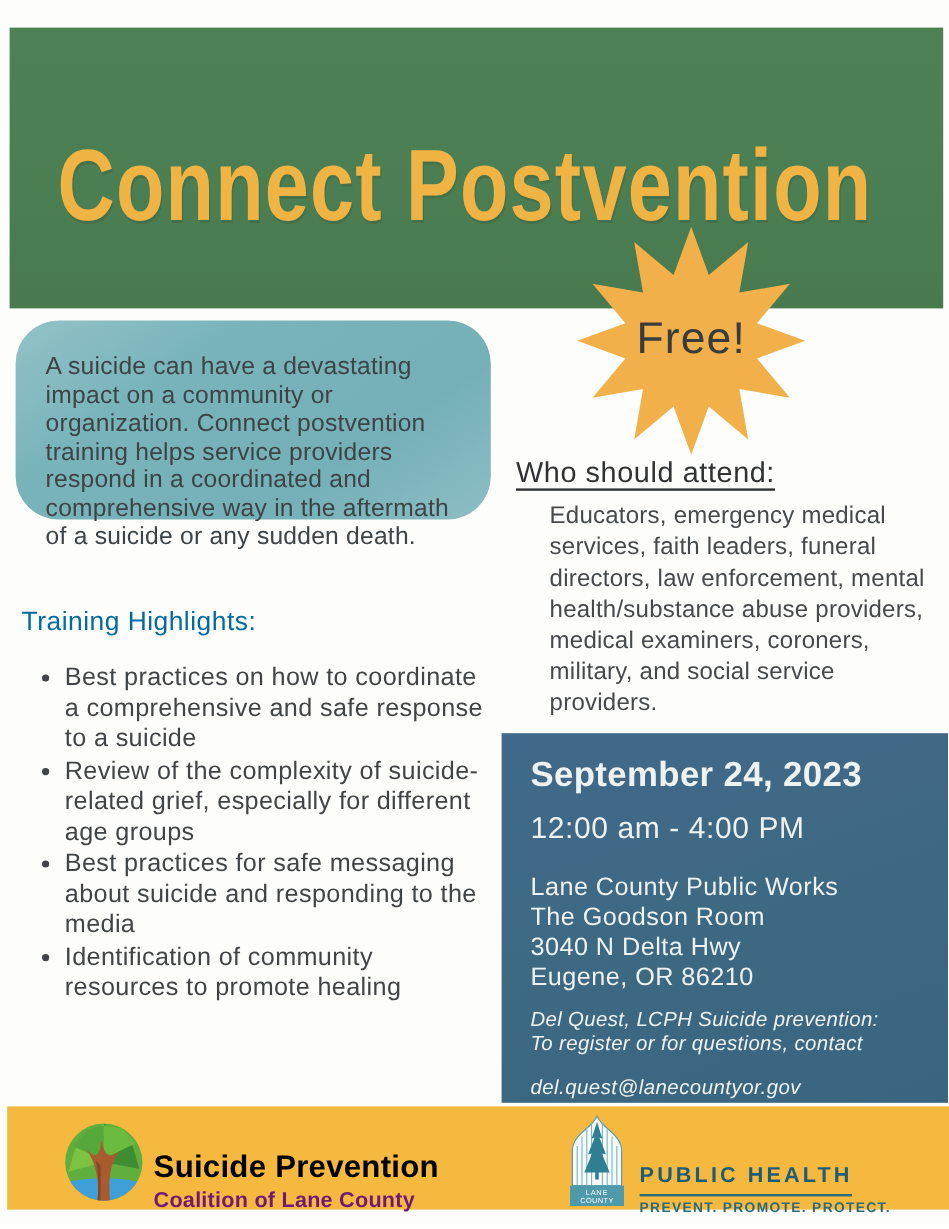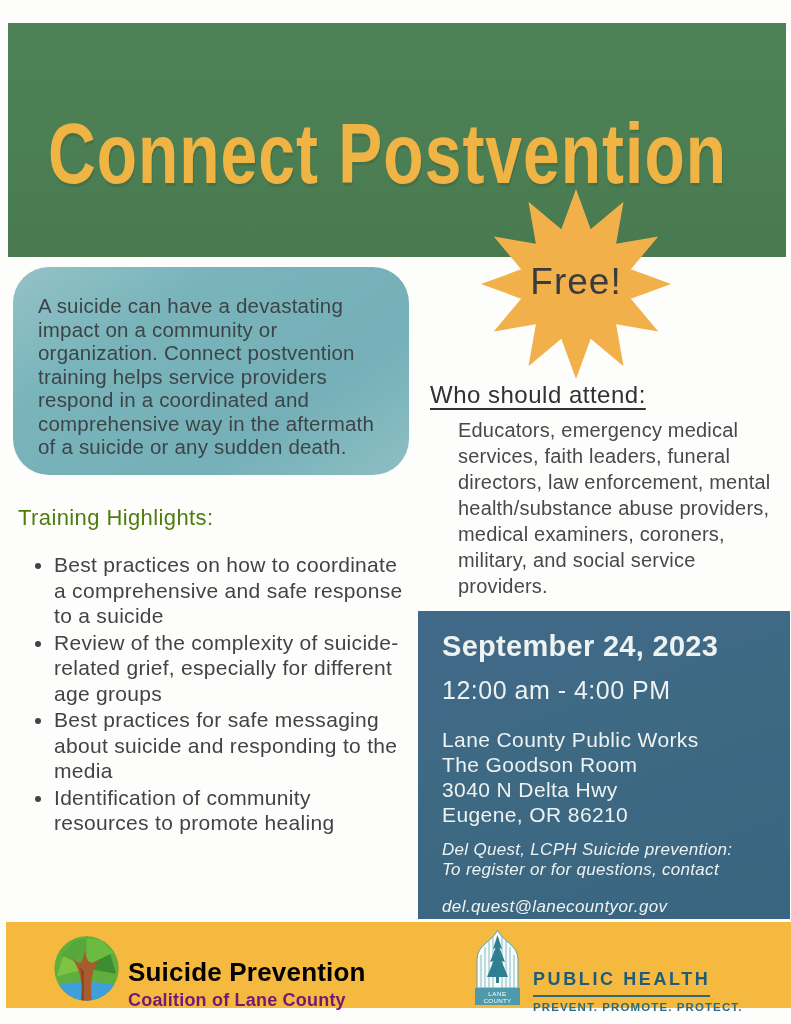--- a/index.html
+++ b/index.html
@@ -47,21 +47,21 @@
     text-align: center;
     font-size: 37px;
     letter-spacing: 1px;
     color: #393c3e;
   }
 
   
   .intro-box {
     position: absolute;
     left: 13px; top: 267px;
-    width: 396px; height: 208px;
+    width: 396px; height: 166px;
     border-radius: 36px;
     background: linear-gradient(145deg, #93c2c7 0%, #79b4bb 30%, #75b0b8 70%, #8dbec4 100%);
     padding: 27px 24px 0 25px;
   }
   .intro-text {
     font-size: 20.5px;
     line-height: 23.5px;
     letter-spacing: 0.2px;
     color: #3c4447;
   }
@@ -90,21 +90,21 @@
 
   
   .training {
     position: absolute;
     left: 18px; top: 505px;
     width: 402px;
   }
   .training-heading {
     font-size: 22px;
     letter-spacing: 0.4px;
-    color: #4d7c0f;
+    color: #0369a1;
   }
   .training-list {
     margin-top: 21px;
     padding-left: 36px;
     list-style: disc outside;
     width: 390px;
   }
   .training-list li {
     font-size: 21px;
     line-height: 25.5px;

